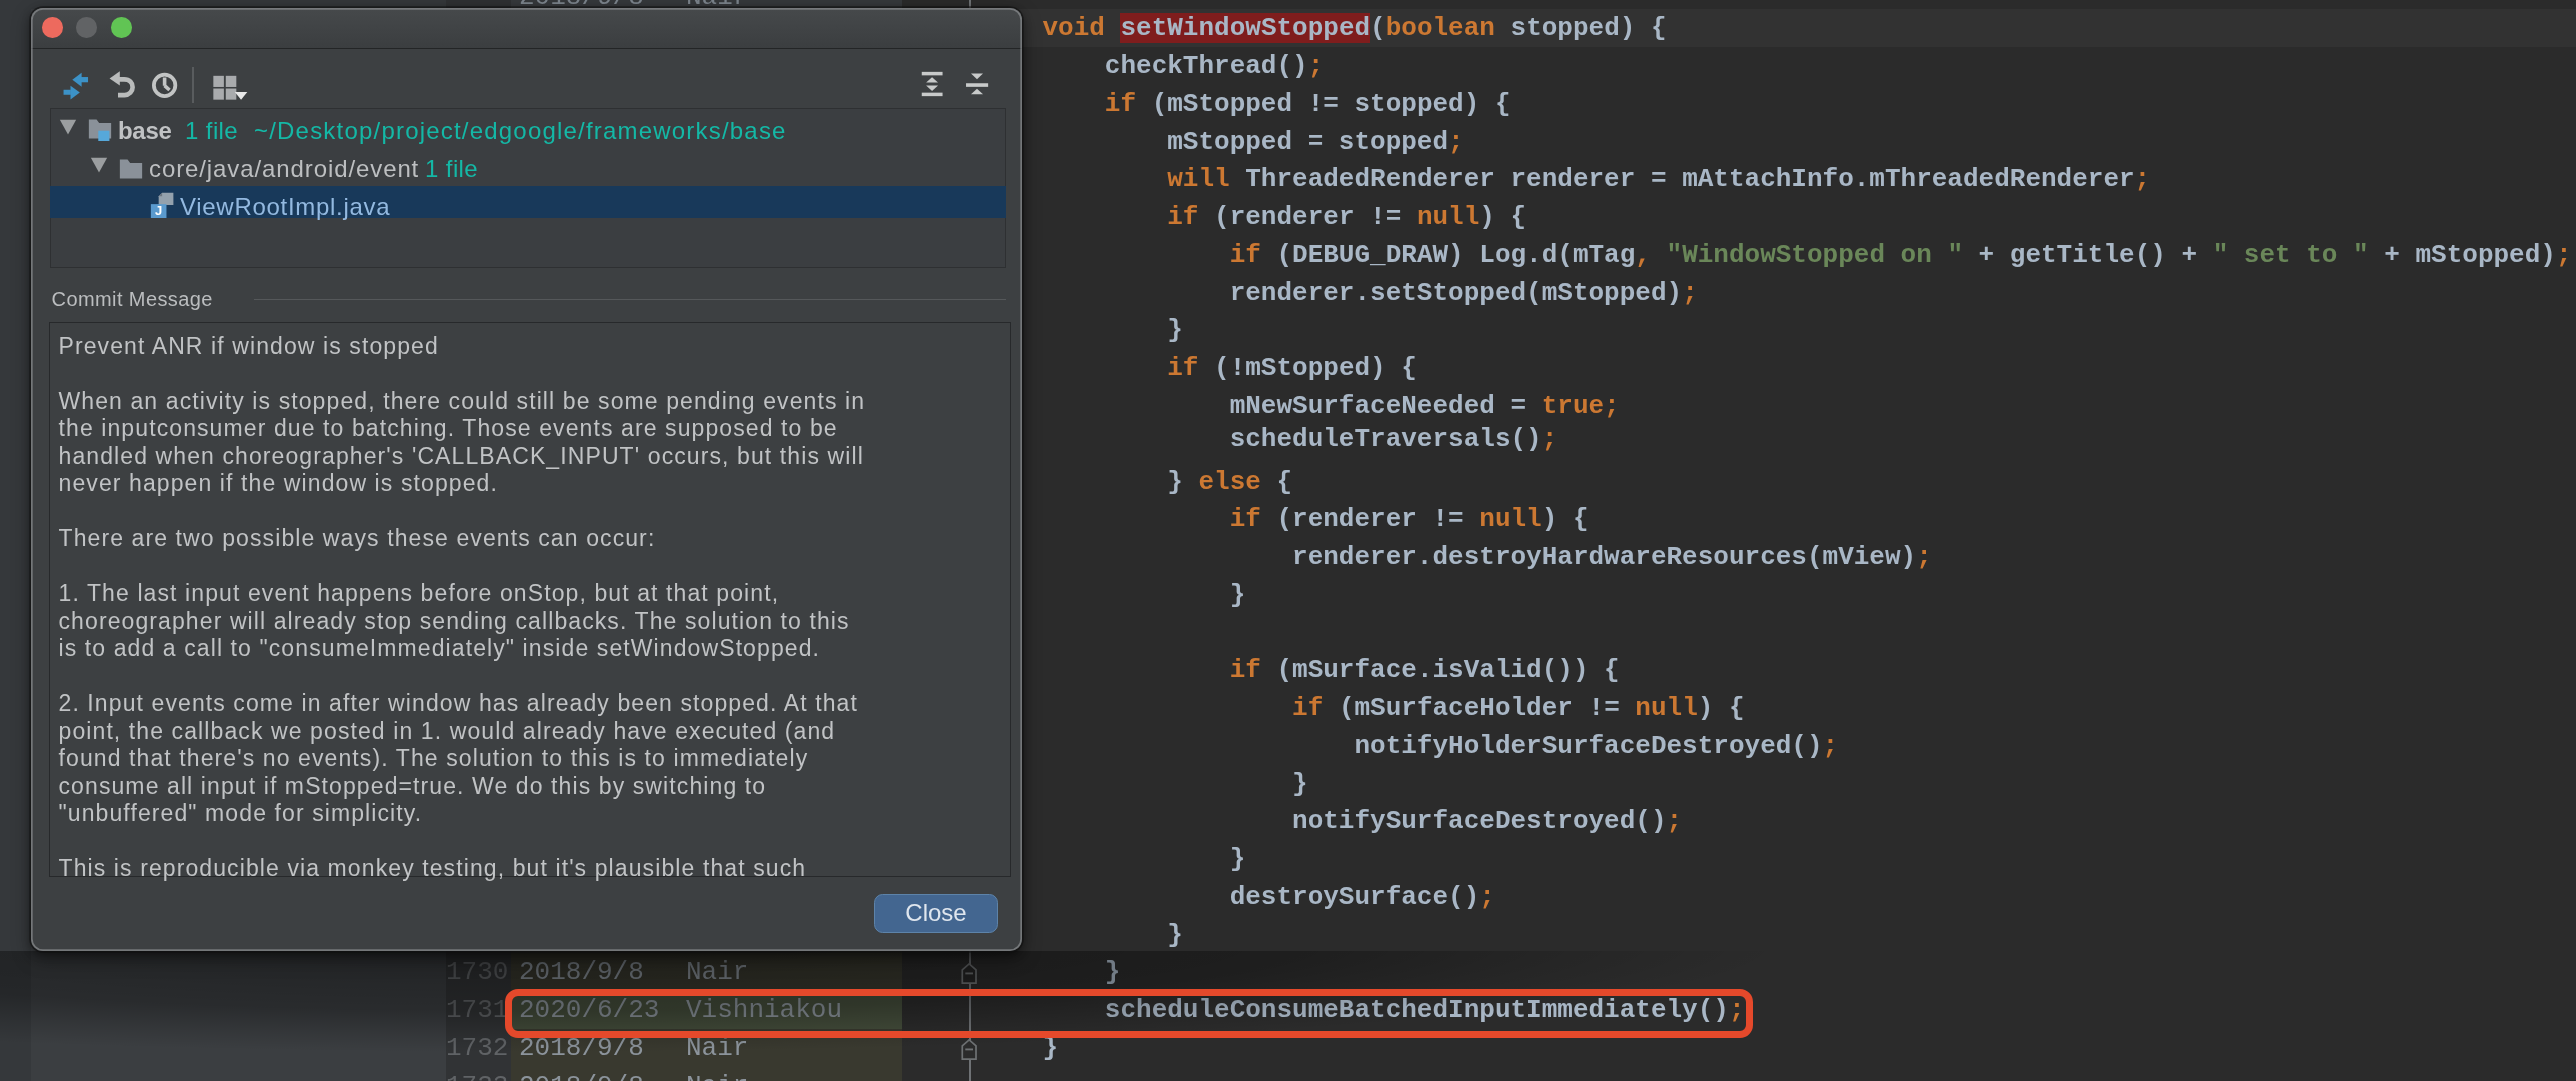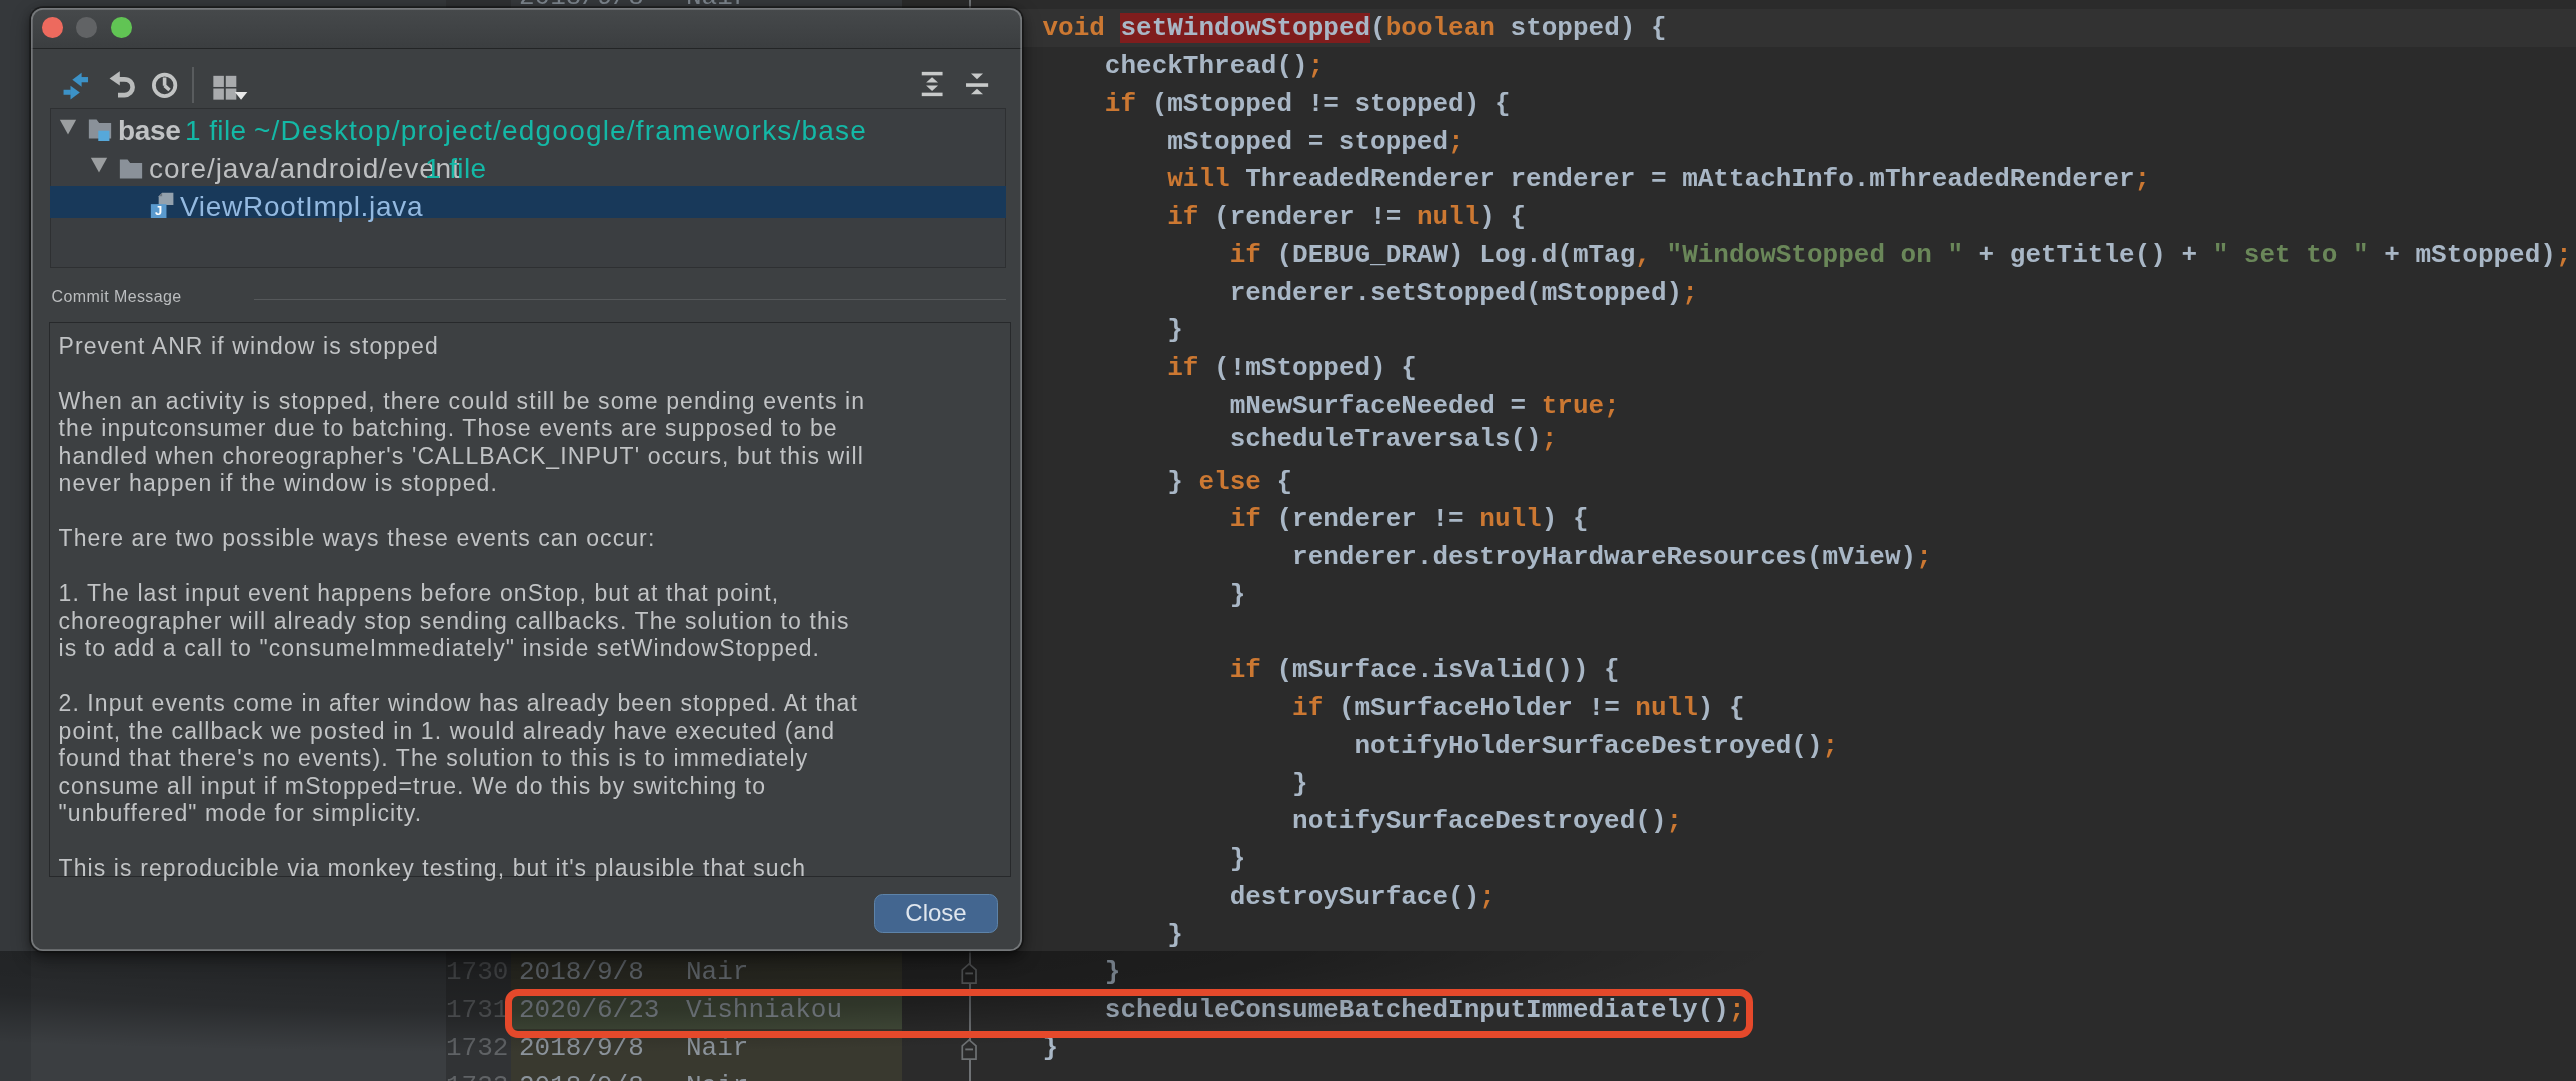--- a/index.html
+++ b/index.html
@@ -25,24 +25,24 @@
 
 #dialog{left:31px;top:7.7px;width:991px;height:943px;background:#3d4042;border-radius:12px;
   box-shadow:0 0 0 1.7px rgba(15,15,15,0.6),0 6.9px 19px rgba(0,0,0,0.4),0 2.6px 8.6px rgba(0,0,0,0.35)}
 #dlgframe{left:0;top:0;width:100%;height:100%;border-radius:12px;box-shadow:inset 0 0 0 1.7px rgba(140,143,145,0.7);pointer-events:none;z-index:50}
 #titlebar{left:0;top:0;width:100%;height:40px;background:linear-gradient(#46494b,#3b3e40);border-radius:12px 12px 0 0;border-bottom:1.7px solid #232526}
 #title{width:100%;text-align:center;top:6px;font-size:24px;font-weight:400;letter-spacing:-0.4px;color:#d8dadc}
 .tl{position:absolute;top:9.4px;width:20.6px;height:20.6px;border-radius:50%}
 
 #treepanel{left:19px;top:100px;width:956px;height:160px;background:#3b3e41;border:0.9px solid #2e3032;box-sizing:border-box}
 #treesel{left:19px;top:178px;width:956px;height:32px;background:#18395a}
-.trow{position:absolute;font-size:28px;color:#bdbfc1;white-space:pre;line-height:29px;letter-spacing:0.9px}
+.trow{position:absolute;font-size:24px;color:#bdbfc1;white-space:pre;line-height:29px;letter-spacing:0.9px}
 .dim{color:#14b8a6}
 
-#cmlabel{left:20.6px;top:280px;font-size:16px;color:#bbbdbf;letter-spacing:0.4px}
+#cmlabel{left:20.6px;top:280px;font-size:20px;color:#bbbdbf;letter-spacing:0.4px}
 #cmline{left:223px;top:291px;width:752px;height:0.9px;background:#55585a}
 #cmbox{left:18px;top:314px;width:962px;height:555px;border:0.9px solid #27292b;box-sizing:border-box;overflow:hidden}
 #cmtext{left:27.5px;top:325px;width:948px;font-size:23px;letter-spacing:1.1px;line-height:27.5px;color:#c1c3c5;white-space:pre-wrap}
 #closebtn{left:843px;top:886px;width:124px;height:39px;background:#436690;border:1.7px solid #5d83a9;border-radius:8.6px;box-sizing:border-box;text-align:center;font-size:24px;color:#dfe6ee;line-height:35px}
 svg{position:absolute;overflow:visible}
 </style></head><body>
 <div id="leftstrip" class="abs"></div>
 <div id="panelcol" class="abs"></div>
 <div id="numcol" class="abs"></div>
 <div id="anncol" class="abs"></div>

